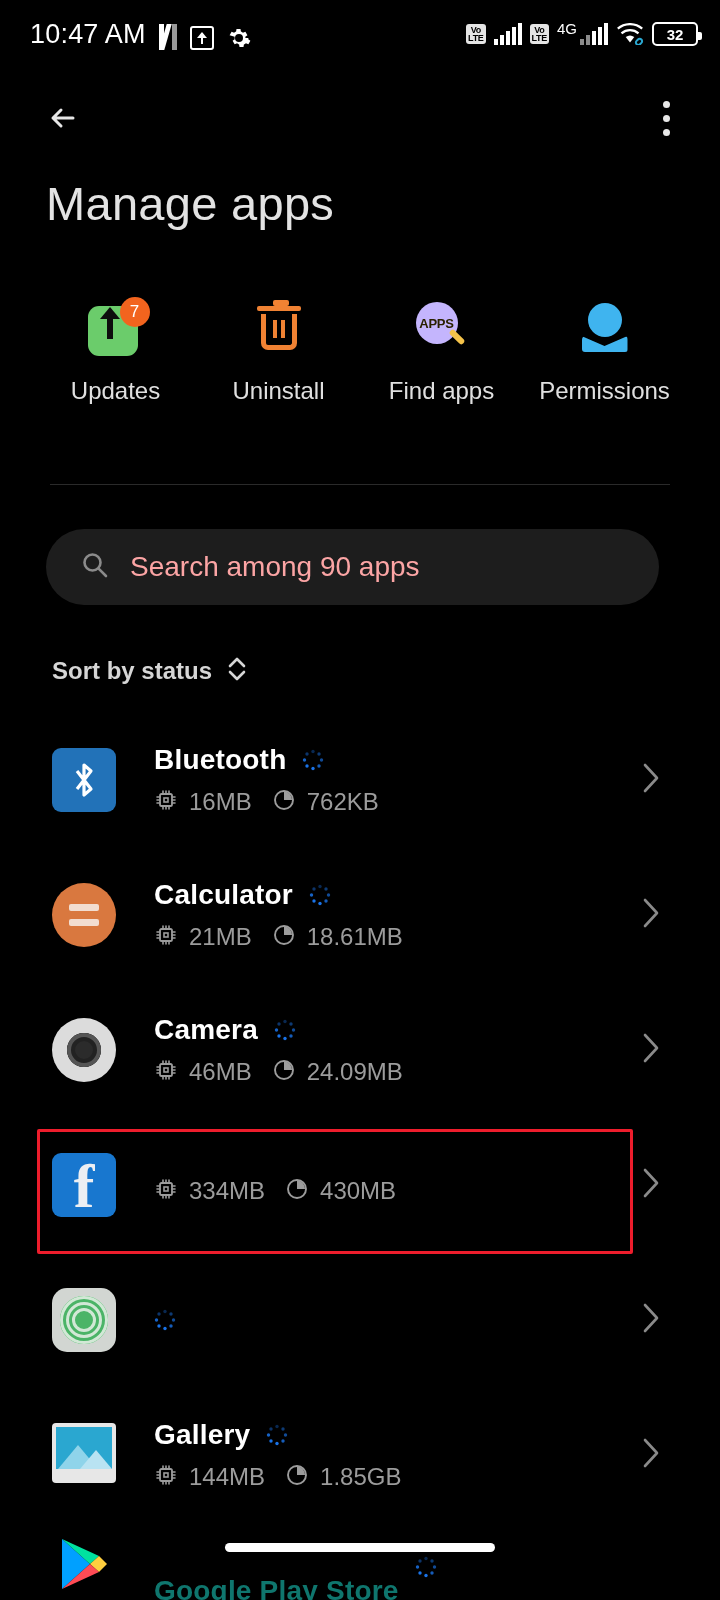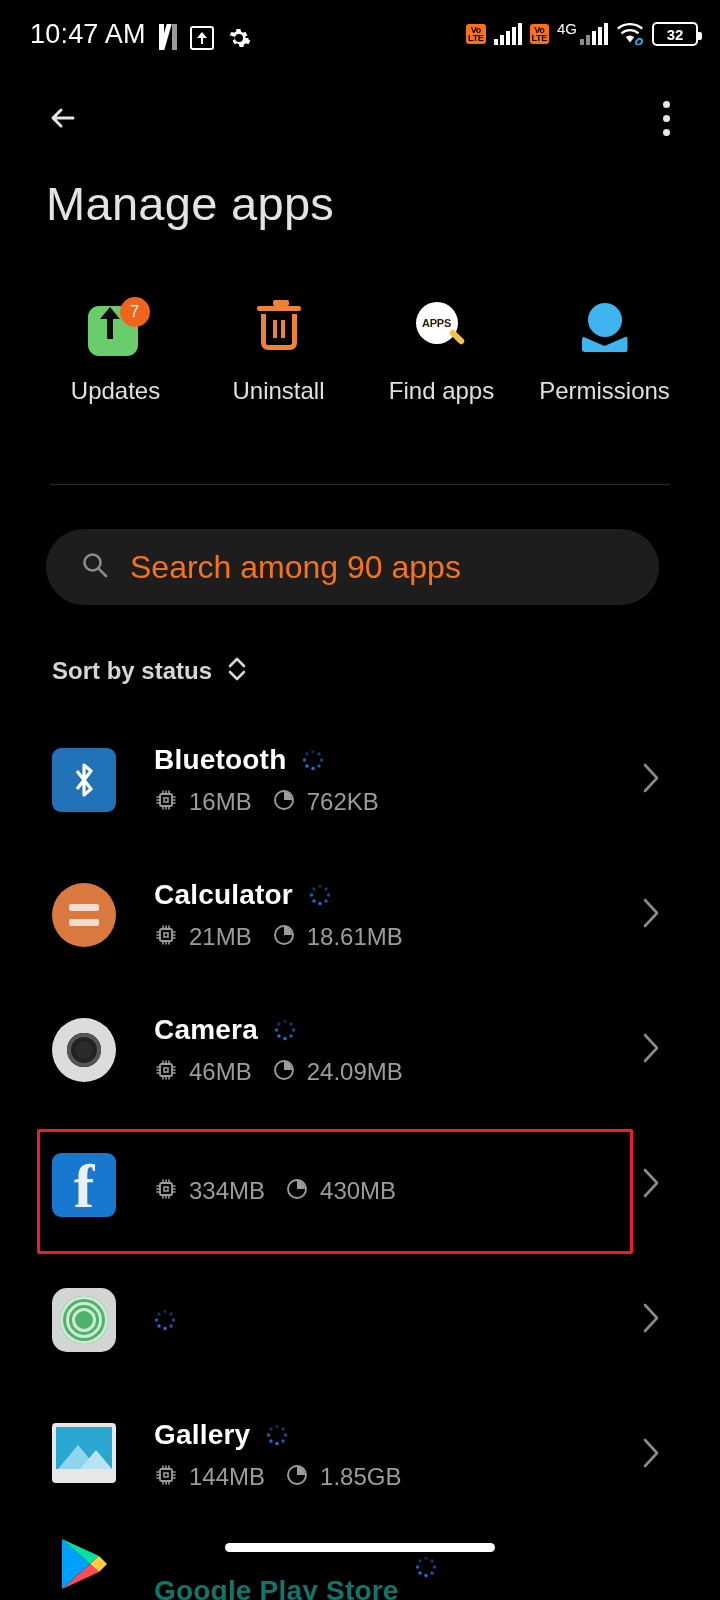--- a/index.html
+++ b/index.html
@@ -42,21 +42,21 @@
   .ic-upload::after {
     content: ""; position: absolute; left: 5px; top: 4px;
     border-left: 5px solid transparent; border-right: 5px solid transparent;
     border-bottom: 6px solid #fff;
   }
 
   .ic-gear { width: 24px; height: 24px; position: relative; }
   .ic-gear svg { display: block; }
 
   .volte {
-    background: #f97316; color: #000; border-radius: 3px;
+    background: #e5e5e5; color: #000; border-radius: 3px;
     font-size: 9px; font-weight: bold; line-height: 8px;
     padding: 2px 2px; text-align: center; letter-spacing: -.3px;
   }
   .volte span { display: block; }
 
   .bars { display: flex; align-items: flex-end; gap: 2px; height: 22px; }
   .bars i { width: 4px; background: #fff; display: block; }
   .bars i:nth-child(1) { height: 6px; }
   .bars i:nth-child(2) { height: 10px; }
   .bars i:nth-child(3) { height: 14px; }
@@ -129,21 +129,21 @@
     border:5px solid #f08233; border-top:none; border-radius: 0 0 7px 7px;
   }
   .trash-body::before, .trash-body::after {
     content:""; position:absolute; top:6px; width:4px; height:18px; background:#f08233;
   }
   .trash-body::before { left:7px; }
   .trash-body::after { right:7px; }
 
   .findapps-circle {
     position:absolute; left:2px; top:2px; width:42px; height:42px; border-radius:50%;
-    background:#ffffff; color:#2a2000; font-size:11px; font-weight:bold;
+    background:#c4b5fd; color:#2a2000; font-size:13px; font-weight:bold;
     display:flex; align-items:center; justify-content:center; letter-spacing:-.2px;
   }
   .findapps-handle {
     position:absolute; left:34px; top:34px; width:18px; height:6px; background:#f5c34a;
     transform: rotate(45deg); border-radius:3px;
   }
 
   .perm-head { position:absolute; left:11px; top:3px; width:34px; height:34px; border-radius:50%; background:#3fb4ef; }
   .perm-body {
     position:absolute; left:5px; top:36px; width:46px; height:16px; background:#3fb4ef;
@@ -154,21 +154,21 @@
   .divider {
     position:absolute; top:484px; left:50px; width:620px; height:1px; background:#2a2a2a;
   }
 
   
   .search {
     position:absolute; top:529px; left:46px; width:613px; height:76px;
     background:#1d1d1d; border-radius:38px; display:flex; align-items:center;
     padding: 0 34px; gap:20px; cursor:text;
   }
-  .search-ph { color:#f97316; font-size:32px; }
+  .search-ph { color:#fca5a5; font-size:28px; }
 
   
   .sortrow {
     position:absolute; top:655px; left:52px; display:flex; align-items:center;
     gap:14px; cursor:pointer;
   }
   .sort-label { color:#d6d6d6; font-size:24px; font-weight:bold; }
 
   
   .list { position:absolute; top:712px; left:0; width:720px; }

